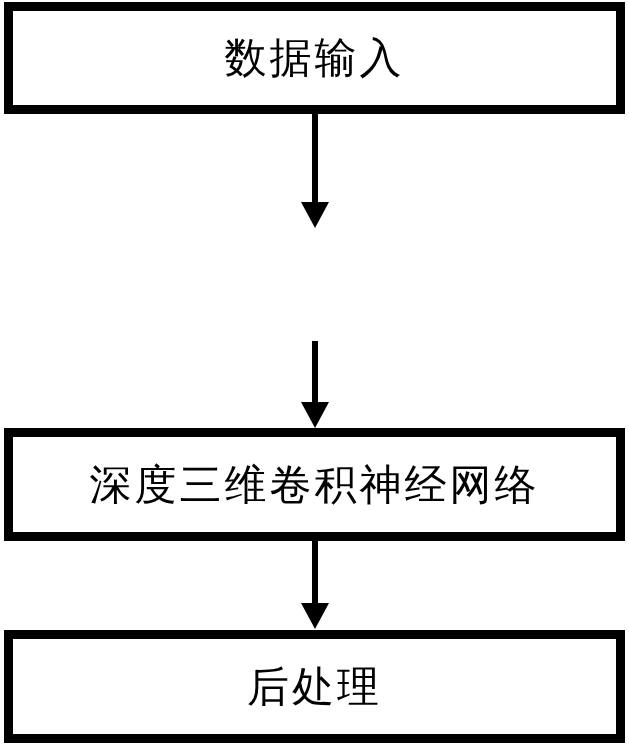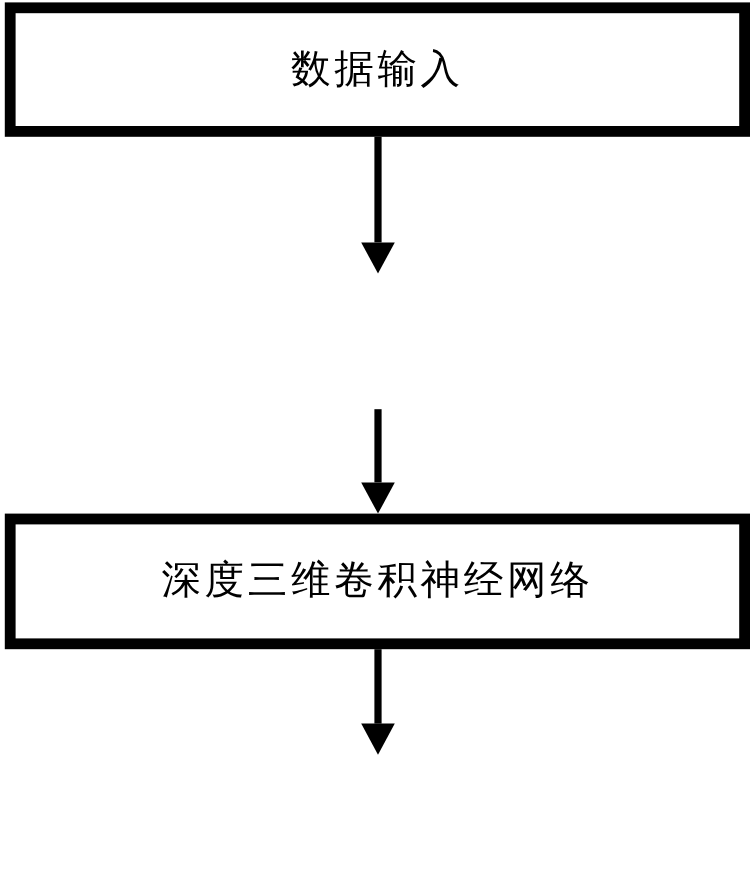--- a/index.html
+++ b/index.html
@@ -24,21 +24,21 @@
     background: var(--bg-color, #ffffff);
     display: flex;
     align-items: center;
     justify-content: center;
   }
   .flow-box.b1 { top: 2px;   height: 112px; }
   .flow-box.b2 { top: 226px; height: 115px; }
   .flow-box.b3 { top: 428px; height: 113px; }
   .flow-box.b4 { top: 630px; height: 113px; }
   .flow-label {
-    font-size: 33px;
+    font-size: 42px;
     line-height: 1;
     letter-spacing: 3px;
     color: var(--line-color, #000000);
     white-space: nowrap;
     text-align: right;
   }
   .flow-arrow {
     position: absolute;
     left: 301px;
     width: 28px;
@@ -85,14 +85,17 @@
 
   <div class="flow-box b3">
     <span class="flow-label">深度三维卷积神经网络</span>
   </div>
 
   <div class="flow-arrow a3">
     <div class="arrow-shaft"></div>
     <div class="arrow-head"></div>
   </div>
 
+  <div class="flow-box b4">
+    <span class="flow-label">后处理</span>
+  </div>
 
 </div>
 
 </body></html>

